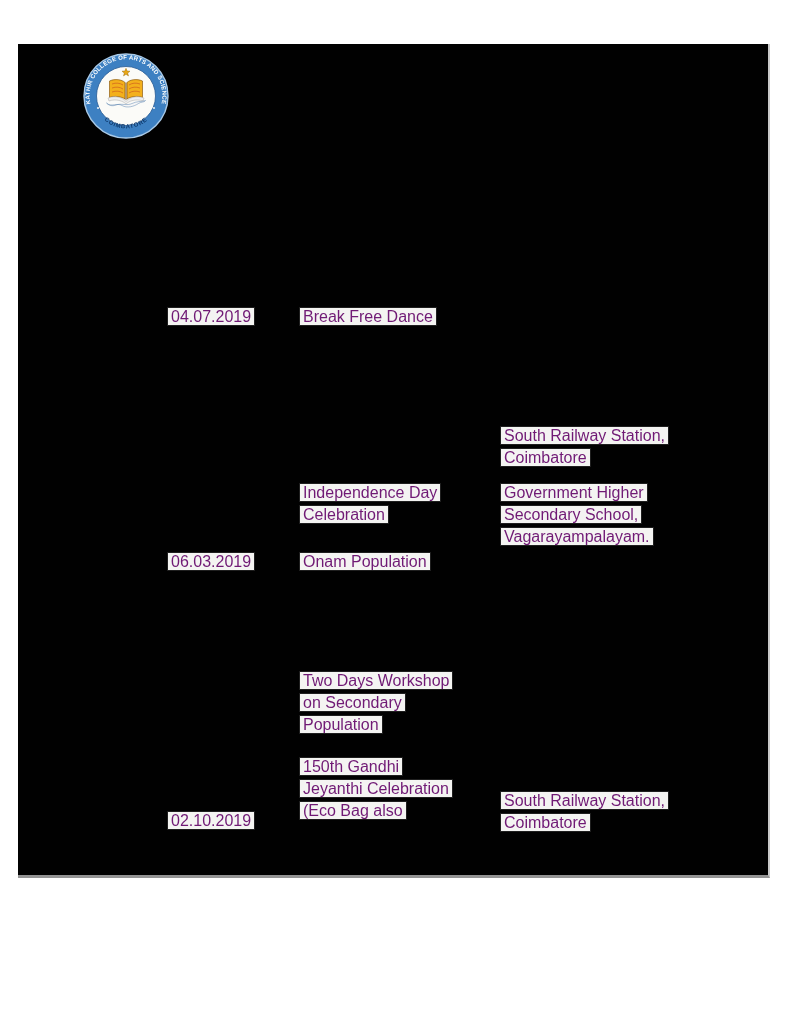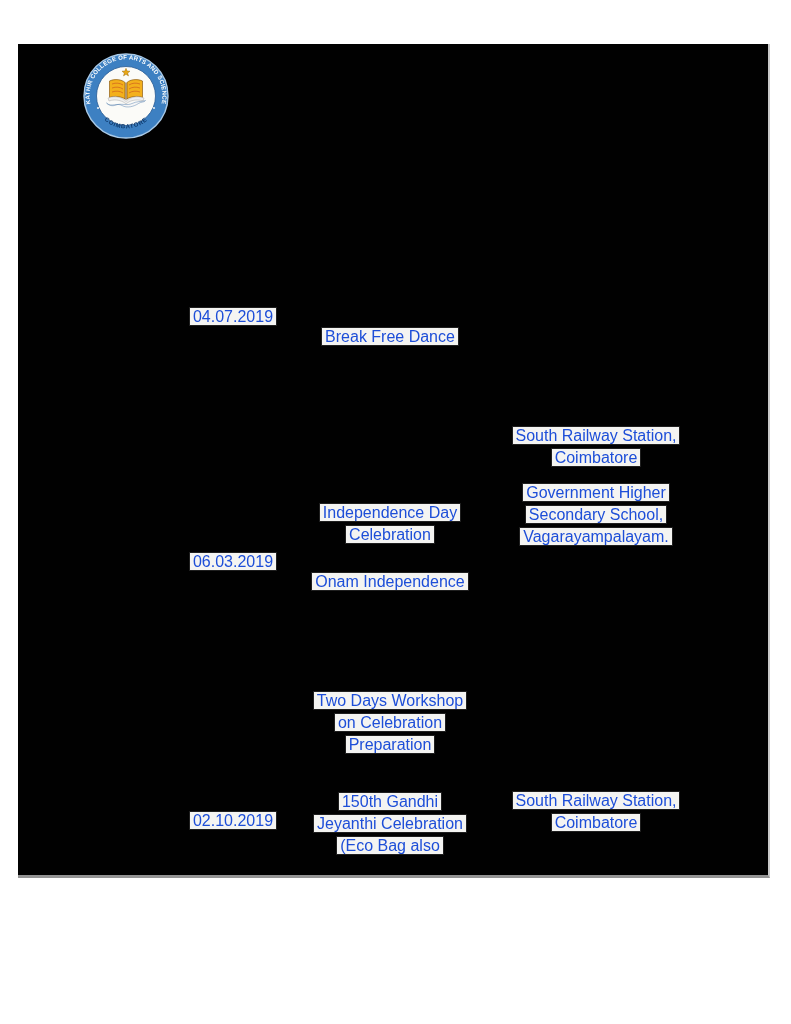--- a/index.html
+++ b/index.html
@@ -41,32 +41,32 @@
   }
   .ring-text-bottom {
     font-family: "Liberation Sans", sans-serif;
     font-size: 6px;
     font-weight: bold;
     letter-spacing: 0.7px;
     fill: #0e3a6e;
   }
   .cell {
     position: absolute;
-    text-align: center;
+    text-align: left;
     font-size: 16px;
     line-height: 22px;
-    color: #1d4ed8;
+    color: #701a75;
   }
   .hl {
     background: #f4f4f2;
     padding: 0 3px;
     box-shadow: 0 0 0 1px rgba(255,255,255,0.12);
   }
   .date-col  { left: 150px; width: 130px; }
-  .event-col { left: 282px; width: 180px; margin-top: 20px; }
+  .event-col { left: 282px; width: 180px; }
   .venue-col { left: 483px; width: 190px; }
 </style>
 </head>
 <body>
 
 <div class="canvas">
   <div class="sheet">
 
     <svg class="logo" viewBox="0 0 86 86">
       <defs>
@@ -120,33 +120,33 @@
     <div class="cell venue-col" style="top:438px">
       <div><span class="hl">Government Higher</span></div>
       <div><span class="hl">Secondary School,</span></div>
       <div><span class="hl">Vagarayampalayam.</span></div>
     </div>
 
     <div class="cell date-col" style="top:507px">
       <div><span class="hl">06.03.2019</span></div>
     </div>
     <div class="cell event-col" style="top:507px">
-      <div><span class="hl">Onam Independence</span></div>
+      <div><span class="hl">Onam Population</span></div>
     </div>
 
     <div class="cell event-col" style="top:626px">
       <div><span class="hl">Two Days Workshop</span></div>
-      <div><span class="hl">on Celebration</span></div>
-      <div><span class="hl">Preparation</span></div>
+      <div><span class="hl">on Secondary</span></div>
+      <div><span class="hl">Population</span></div>
     </div>
 
     <div class="cell date-col" style="top:766px">
       <div><span class="hl">02.10.2019</span></div>
     </div>
-    <div class="cell event-col" style="top:727px">
+    <div class="cell event-col" style="top:712px">
       <div><span class="hl">150th Gandhi</span></div>
       <div><span class="hl">Jeyanthi Celebration</span></div>
       <div><span class="hl">(Eco Bag also</span></div>
     </div>
     <div class="cell venue-col" style="top:746px">
       <div><span class="hl">South Railway Station,</span></div>
       <div><span class="hl">Coimbatore</span></div>
     </div>
 
   </div>

